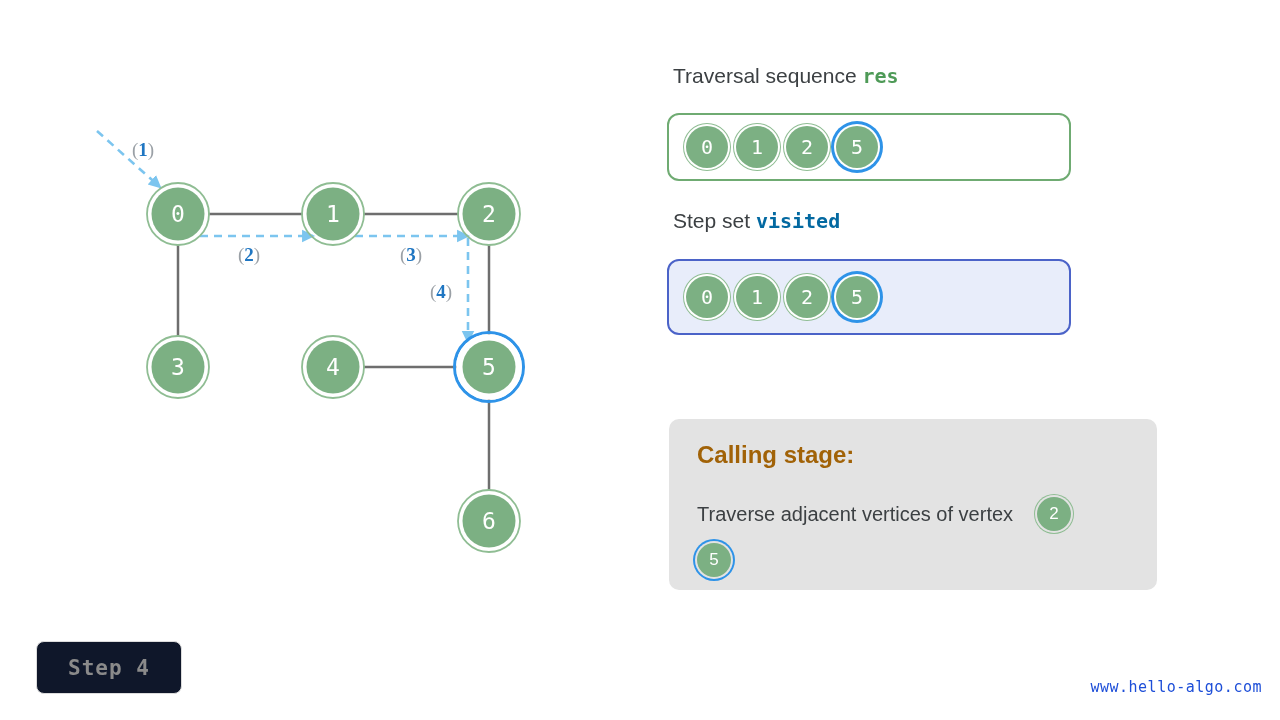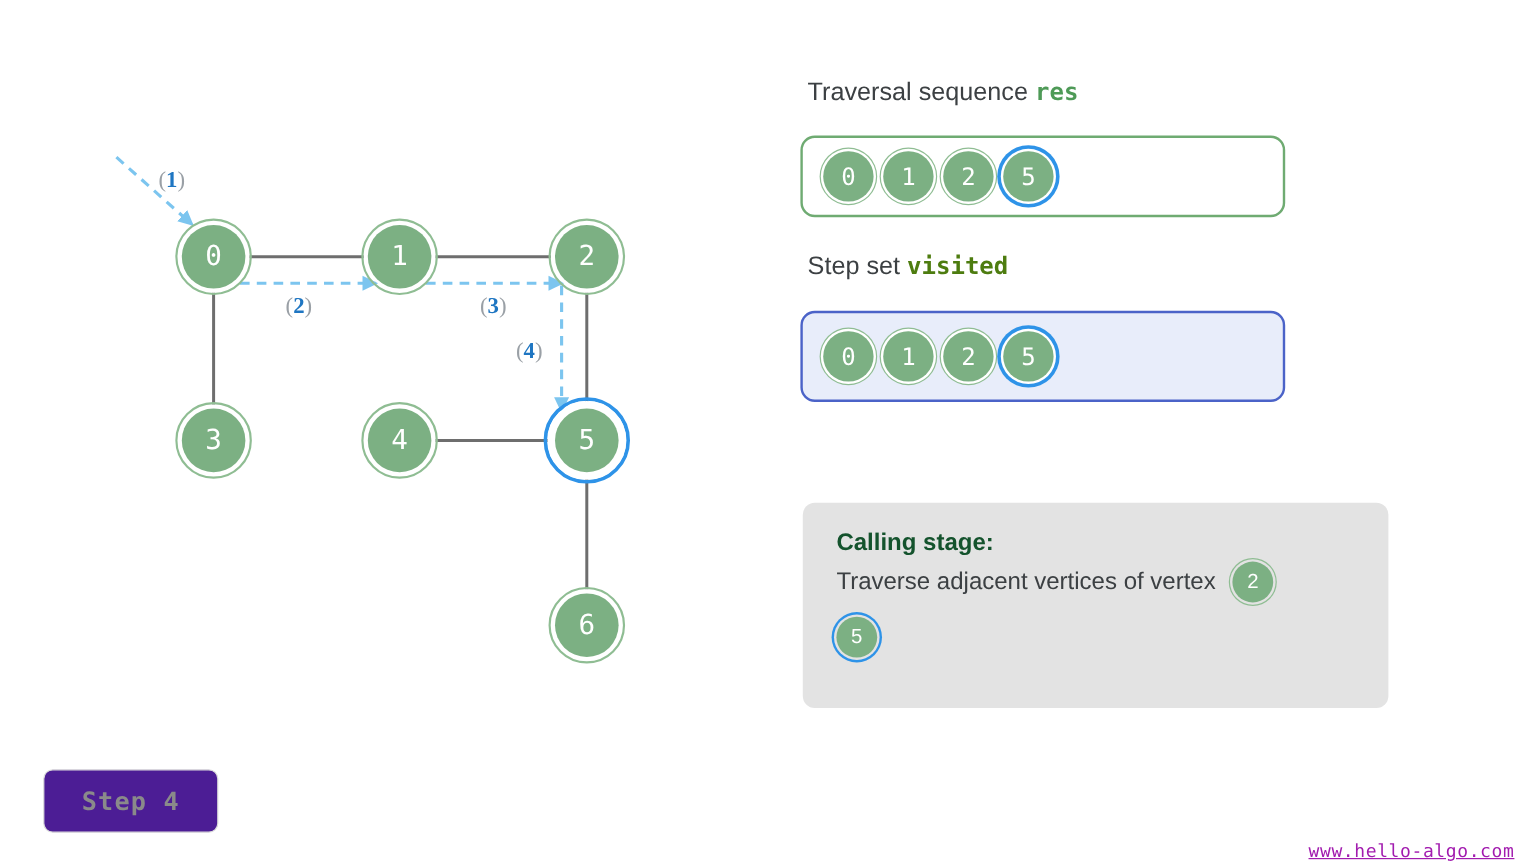--- a/index.html
+++ b/index.html
@@ -26,40 +26,40 @@
   .step-label-paren {
     font-family: "Liberation Serif", serif;
     font-size: 19px; fill: #9aa0a6;
   }
 
   
   #step-badge {
     position: absolute; left: 36px; top: 641px;
     width: 144px; height: 51px;
     border: 1px solid #dcdcdc; border-radius: 8px;
-    background: #4c1d95;
+    background: #0f172a;
     display: flex; align-items: center; justify-content: center;
   }
   #step-badge span {
     font-family: "DejaVu Sans Mono", "Liberation Mono", monospace;
     font-size: 21px; font-weight: bold; color: #8a8a8a; letter-spacing: 1px;
   }
 
   
   #right-col { position: absolute; left: 667px; top: 0; width: 600px; height: 612px; }
 
   .panel-heading {
     font-size: 21px; color: #3c4043; white-space: nowrap;
   }
   .panel-heading .mono {
     font-family: "DejaVu Sans Mono", "Liberation Mono", monospace;
     font-weight: bold; font-size: 20px;
   }
   .mono.green { color: #4e9a57; }
-  .mono.blue  { color: #4d7c0f; }
+  .mono.blue  { color: #0369a1; }
 
   #res-heading  { position: absolute; left: 6px; top: 64px; }
   #res-box {
     position: absolute; left: 0px; top: 113px;
     width: 404px; height: 68px;
     border: 2px solid #6fab72; border-radius: 12px;
     background: #ffffff; box-sizing: border-box;
   }
   #visited-heading { position: absolute; left: 6px; top: 209px; }
   #visited-box {
@@ -86,42 +86,42 @@
   }
 
   
   #calling-box {
     position: absolute; left: 2px; top: 419px;
     width: 488px; height: 171px;
     background: #e3e3e3; border-radius: 10px;
     box-sizing: border-box; padding: 22px 26px 0 28px;
   }
   #calling-title {
-    font-size: 20px; font-weight: bold; color: #14532d; margin-bottom: 4px;
+    font-size: 24px; font-weight: bold; color: #a16207; margin-bottom: 28px;
   }
   .calling-line {
-    display: flex; align-items: center; gap: 14px;
+    display: flex; align-items: center; gap: 24px;
     font-size: 20px; color: #3c4043; margin-bottom: 12px;
   }
   .badge {
     width: 34px; height: 34px; border-radius: 50%;
     background: #7cb083;
     display: inline-flex; align-items: center; justify-content: center;
     font-family: "Liberation Sans", sans-serif;
     font-size: 17px; color: #ffffff;
     box-shadow: 0 0 0 2px #e3e3e3, 0 0 0 3px #8fbd93;
     flex: 0 0 auto;
   }
   .badge.active { box-shadow: 0 0 0 2px #e3e3e3, 0 0 0 4px #2e93e8; }
 
   
   #watermark {
-    position: absolute; right: 18px; bottom: 2px;
-    font-family: "DejaVu Sans Mono", "Liberation Mono", monospace;
-    font-size: 15px; color: #a21caf; letter-spacing: 0.5px; text-decoration: underline;
+    position: absolute; right: 18px; bottom: 24px;
+    font-family: "DejaVu Sans Mono", "Liberation Mono", monospace;
+    font-size: 15px; color: #1d4ed8; letter-spacing: 0.5px;
   }
 </style>
 </head>
 <body>
 
 <div id="root">
 
   <div id="graph-panel">
     <svg id="graph-svg" width="620" height="620">
       <defs>

